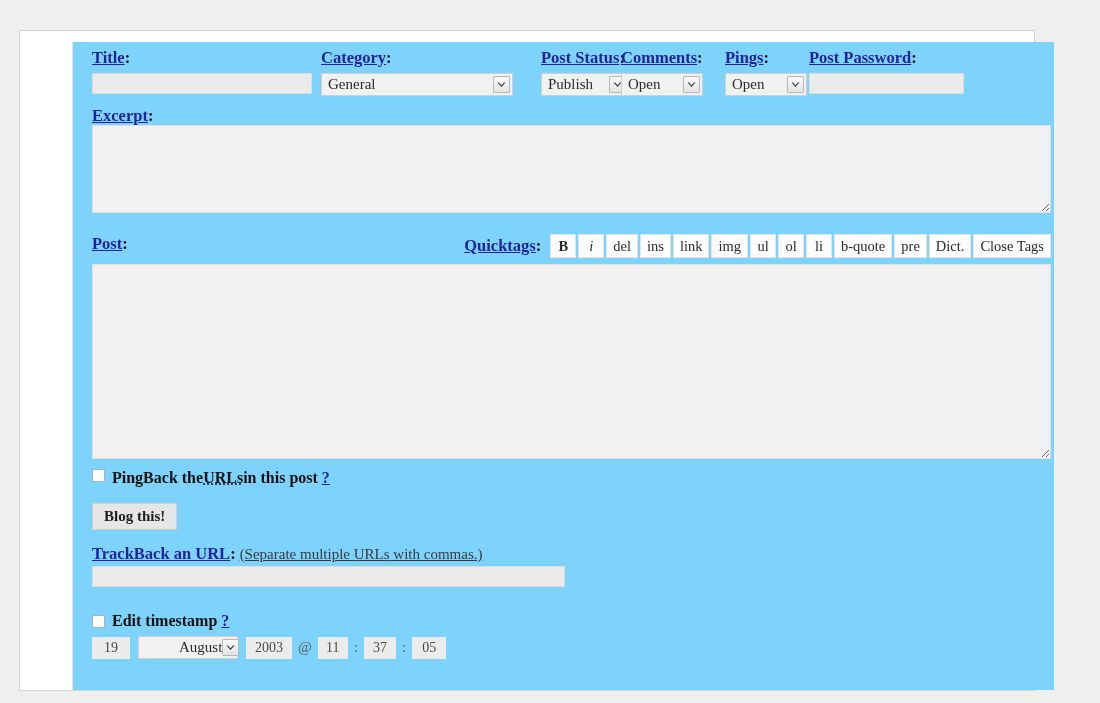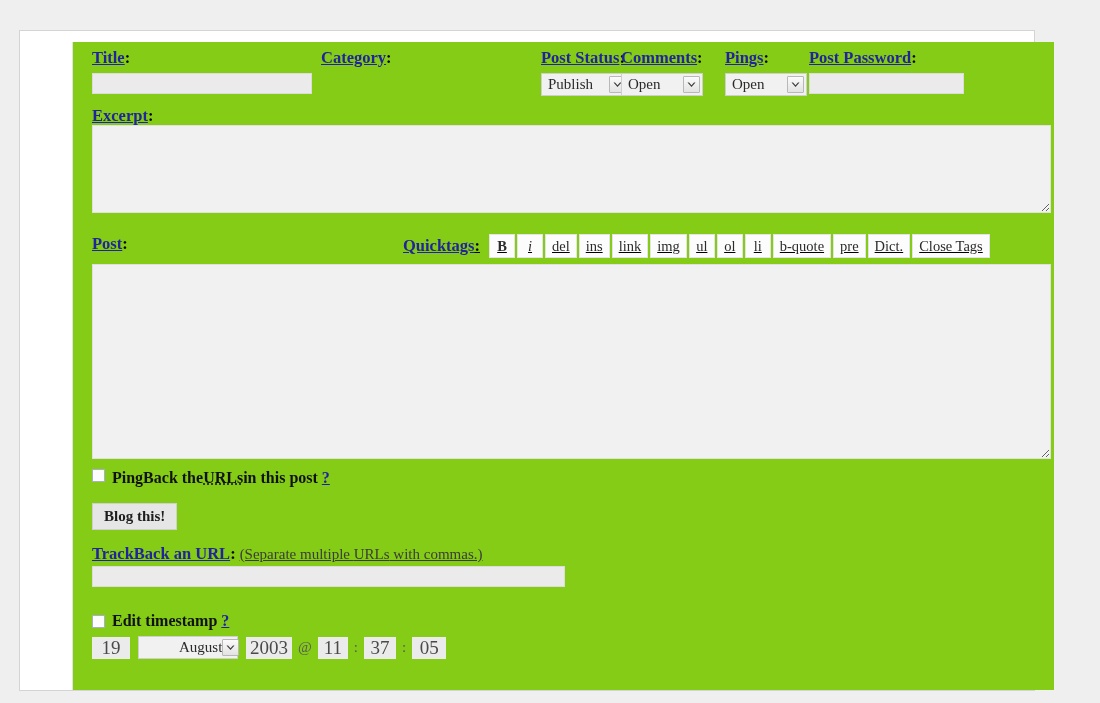--- a/index.html
+++ b/index.html
@@ -30,21 +30,21 @@
     background: #ffffff;
     border: 1px solid #d4d4d4;
     box-sizing: border-box;
   }
   #form-area {
     position: absolute;
     left: 52px;
     top: 11px;
     width: 982px;
     height: 648px;
-    background: #84cc16;
+    background: #7dd3fc;
     border-left: 1px solid #e2e2e2;
     box-sizing: border-box;
   }
 
   
   .lbl {
     color: #21239e;
     font-weight: bold;
     font-size: 16.5px;
     text-decoration: underline;
@@ -113,22 +113,22 @@
   
   #post-label { position: absolute; left: 19px; top: 192px; }
   #quicktags-bar {
     position: absolute;
     left: 330px;
     top: 191px;
     width: 648px;
     height: 26px;
     display: flex;
     align-items: center;
+    justify-content: flex-end;
     gap: 0px;
-    text-decoration: underline;
   }
   #quicktags-label { margin-right: 7px; }
   .qt-btn {
     border: 1px solid #e4e4e4;
     background: #fcfcfc;
     box-sizing: border-box;
     height: 24px;
     min-width: 26px;
     padding: 0 6px;
     margin-left: 2px;
@@ -213,21 +213,21 @@
   #timestamp-fields { position: absolute; left: 19px; top: 594px; display: flex; align-items: center; }
   .ts-plain {
     background: #ebebeb;
     border: none;
     box-sizing: border-box;
     height: 22px;
     display: flex;
     align-items: center;
     justify-content: center;
     font-family: "Liberation Serif", "DejaVu Serif", serif;
-    font-size: 19px;
+    font-size: 14px;
     color: #4a4a4a;
     padding: 0 6px;
   }
   .ts-sep {
     font-family: "Liberation Serif", "DejaVu Serif", serif;
     font-size: 15px;
     color: #5a5a5a;
     padding: 0 6px;
   }
 </style>
@@ -240,20 +240,28 @@
 
       <div id="row-top">
 
         <div class="fieldgroup" style="left:19px; top:6px; width:220px;">
           <span class="lbl-wrap"><span class="lbl">Title</span><span class="colon">:</span></span>
           <input class="txtinput" type="text" style="width: 220px;" value="">
         </div>
 
         <div class="fieldgroup" style="left:248px; top:6px; width:192px;">
           <span class="lbl-wrap"><span class="lbl">Category</span><span class="colon">:</span></span>
+          <div class="selbox" style="width:192px;">
+            <span>General</span>
+            <span class="sel-arrow">
+              <svg width="11" height="9" viewBox="0 0 11 9">
+                  <path d="M1.5 2.5 L5.5 7 L9.5 2.5 L8 2.5 L5.5 5.2 L3 2.5 Z" fill="#3a3a3a"></path>
+                </svg>
+            </span>
+          </div>
         </div>
 
         <div class="fieldgroup" style="left:468px; top:6px; width:88px;">
           <span class="lbl-wrap"><span class="lbl">Post Status</span><span class="colon">:</span></span>
           <div class="selbox" style="width:88px;">
             <span>Publish</span>
             <span class="sel-arrow">
               <svg width="11" height="9" viewBox="0 0 11 9">
                   <path d="M1.5 2.5 L5.5 7 L9.5 2.5 L8 2.5 L5.5 5.2 L3 2.5 Z" fill="#3a3a3a"></path>
                 </svg>

